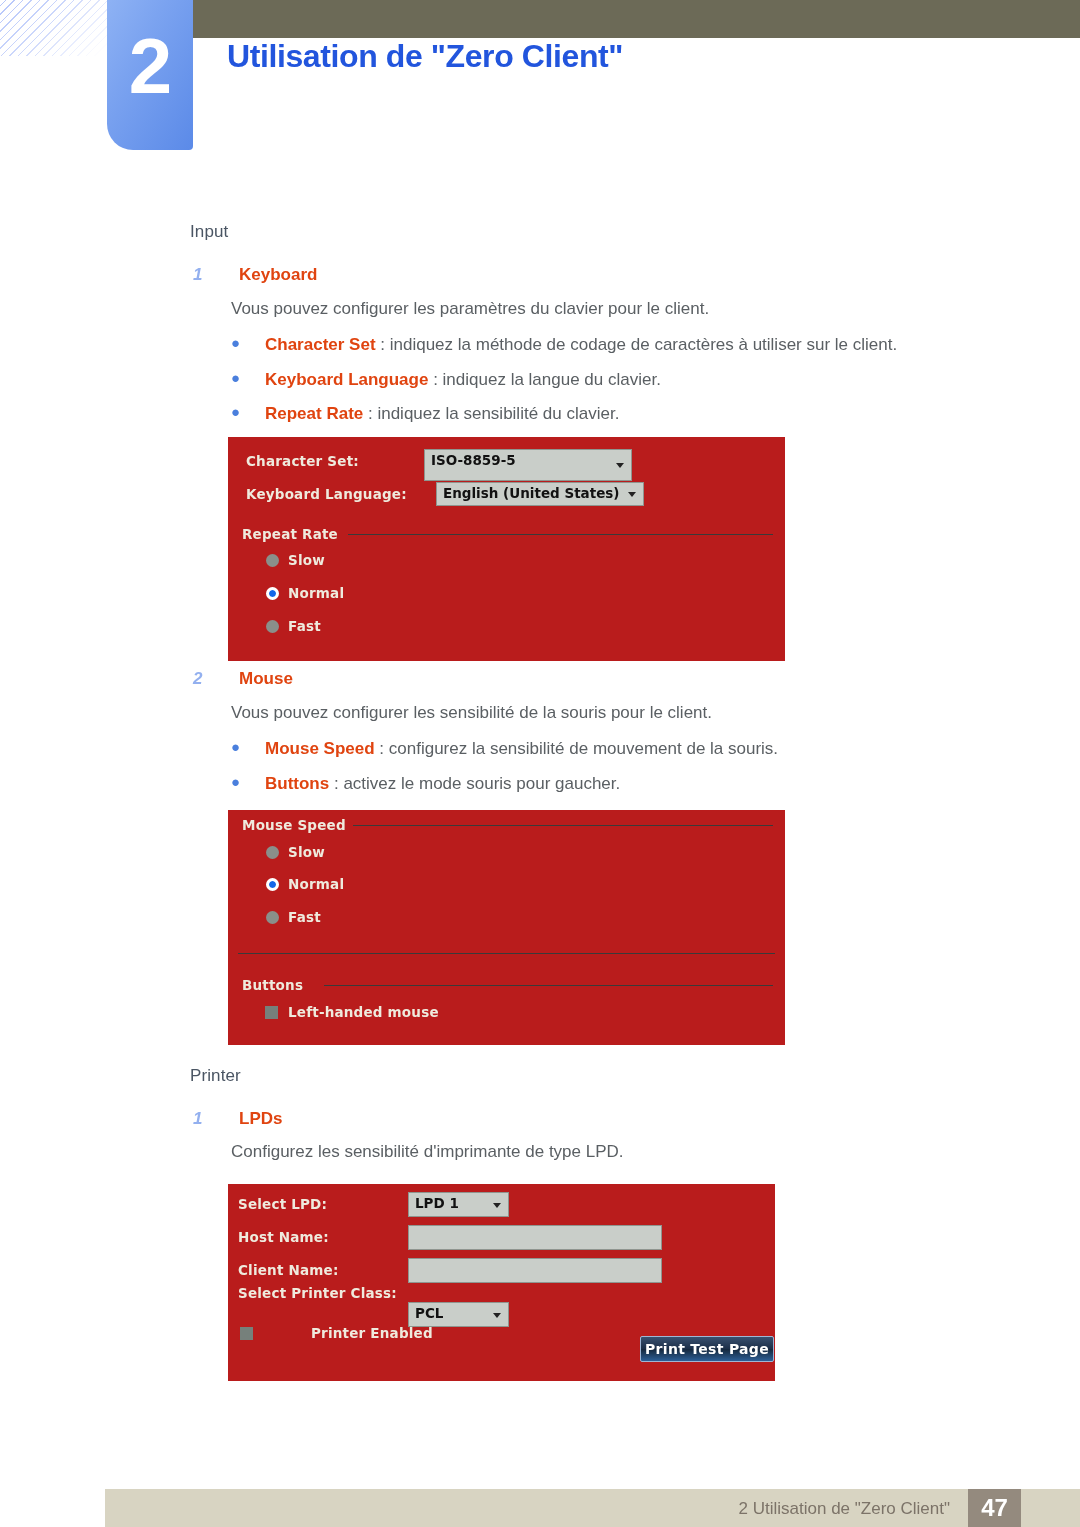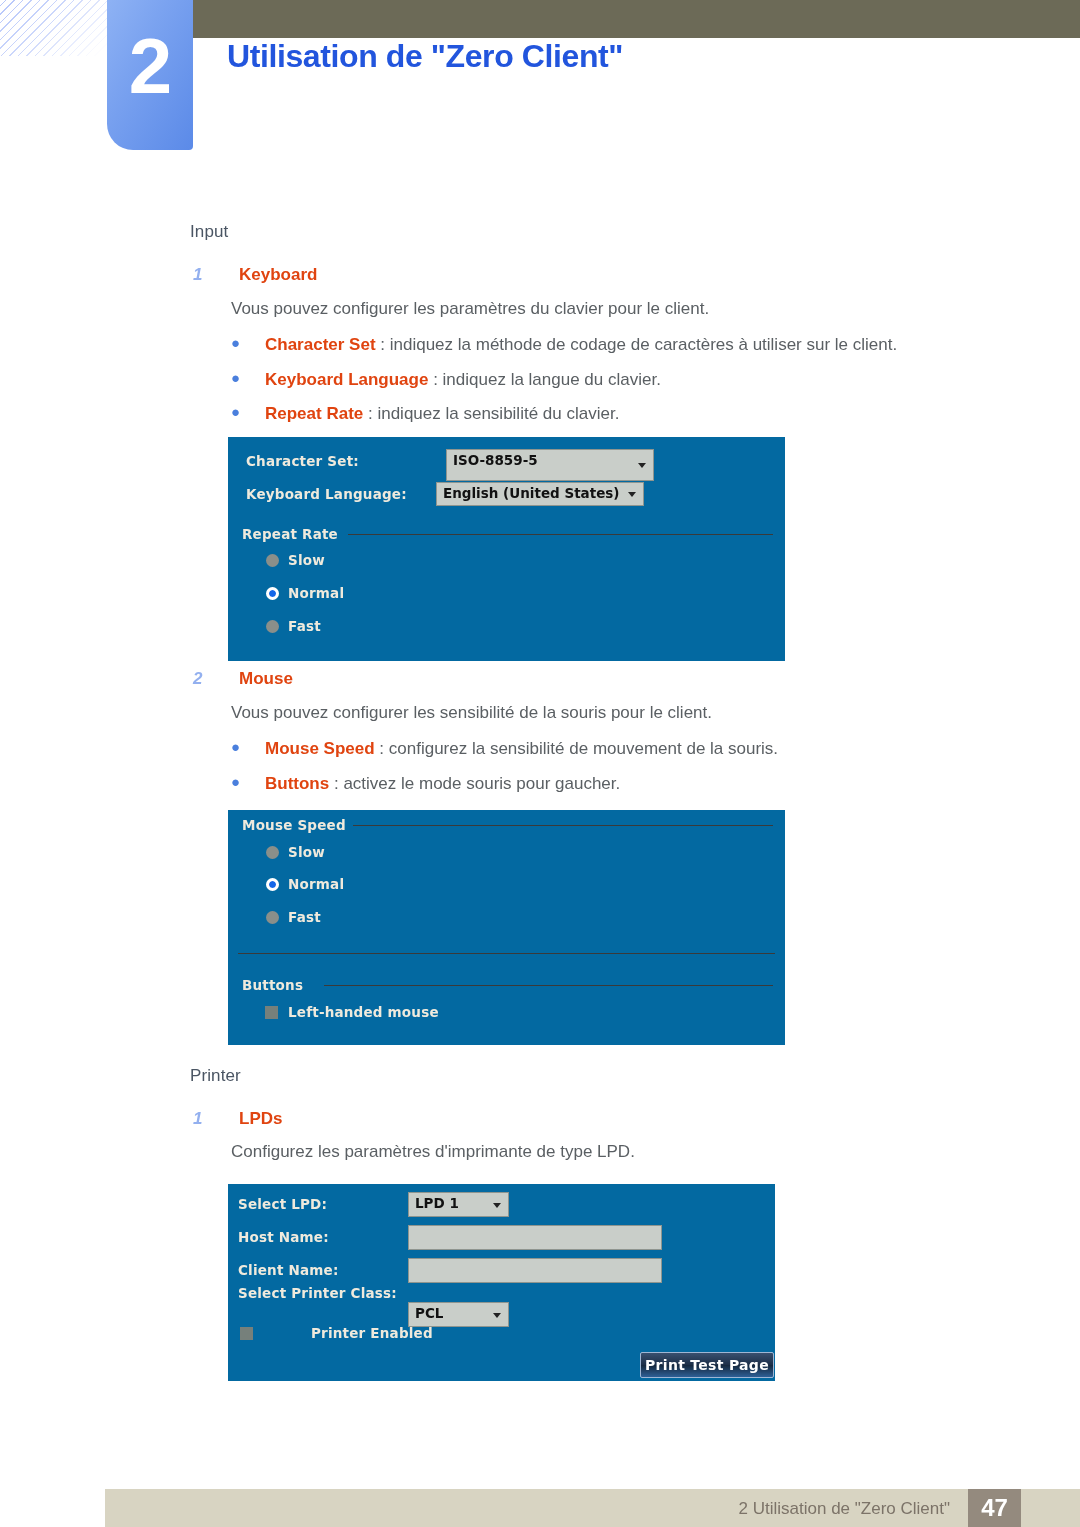--- a/index.html
+++ b/index.html
@@ -107,21 +107,21 @@
     vertical-align: 2px;
   }
   .bullet .term {
     color: #e04410;
     font-weight: bold;
   }
 
   
   .shot {
     position: absolute;
-    background: #0369a1;
+    background: #b91c1c;
     color: #e8e4d8;
     font-family: "DejaVu Sans", sans-serif;
     font-size: 13.5px;
     font-weight: bold;
     overflow: hidden;
   }
   .shot .row { position: absolute; }
   .shot .lbl {
     color: #efeadd;
     letter-spacing: 0.2px;
@@ -247,21 +247,21 @@
   <div class="bullet" style="top:369px">
     <span class="dot">●</span><span class="term">Keyboard Language</span><span> : indiquez la langue du clavier.</span>
   </div>
   <div class="bullet" style="top:403px">
     <span class="dot">●</span><span class="term">Repeat Rate</span><span> : indiquez la sensibilité du clavier.</span>
   </div>
 
   <div class="shot" style="left:228px; top:437px; width:557px; height:224px;">
 
     <div class="row lbl" style="left:18px; top:16px;">Character Set:</div>
-    <div class="combo" style="left:218px; top:12px; width:208px; height:32px;">
+    <div class="combo" style="left:196px; top:12px; width:208px; height:32px;">
       <span>ISO-8859-5</span>
       <span class="arrow"></span>
     </div>
 
     <div class="row lbl" style="left:18px; top:49px;">Keyboard Language:</div>
     <div class="combo" style="left:208px; top:45px; width:208px; height:24px;">
       <span>English (United States)</span>
       <span class="arrow"></span>
     </div>
 
@@ -311,21 +311,21 @@
 
     <div class="checkbox" style="left:37px; top:196px;"></div>
     <div class="row lbl" style="left:60px; top:194px;">Left-handed mouse</div>
   </div>
 
   <div class="section-label" style="top:1066px">Printer</div>
 
   <div class="numbered" style="top:1109px">
     <span class="num">1</span><span class="heading">LPDs</span>
   </div>
-  <div class="para" style="top:1142px">Configurez les paramètres d'imprimante de type LPD.</div>
+  <div class="para" style="top:1142px">Configurez les sensibilité d'imprimante de type LPD.</div>
 
   <div class="shot" style="left:228px; top:1184px; width:547px; height:197px;">
 
     <div class="row lbl" style="left:10px; top:12px;">Select LPD:</div>
     <div class="combo" style="left:180px; top:8px; width:101px; height:25px;">
       <span>LPD 1</span>
       <span class="arrow"></span>
     </div>
 
     <div class="row lbl" style="left:10px; top:45px;">Host Name:</div>
@@ -336,20 +336,20 @@
 
     <div class="row lbl" style="left:10px; top:101px;">Select Printer Class:</div>
     <div class="combo" style="left:180px; top:118px; width:101px; height:25px;">
       <span>PCL</span>
       <span class="arrow"></span>
     </div>
 
     <div class="checkbox" style="left:12px; top:143px;"></div>
     <div class="row lbl" style="left:35px; top:141px;margin-left:48px;">Printer Enabled</div>
 
-    <div class="btn-blue" style="left:412px; top:168px; width:134px; height:26px; line-height:24px;">Print Test Page</div>
+    <div class="btn-blue" style="left:412px; top:152px; width:134px; height:26px; line-height:24px;">Print Test Page</div>
   </div>
 
 </div>
 
 <div class="footer-bar"></div>
 <div class="footer-text">2 Utilisation de "Zero Client"</div>
 <div class="footer-page">47</div>
 
 </body></html>

